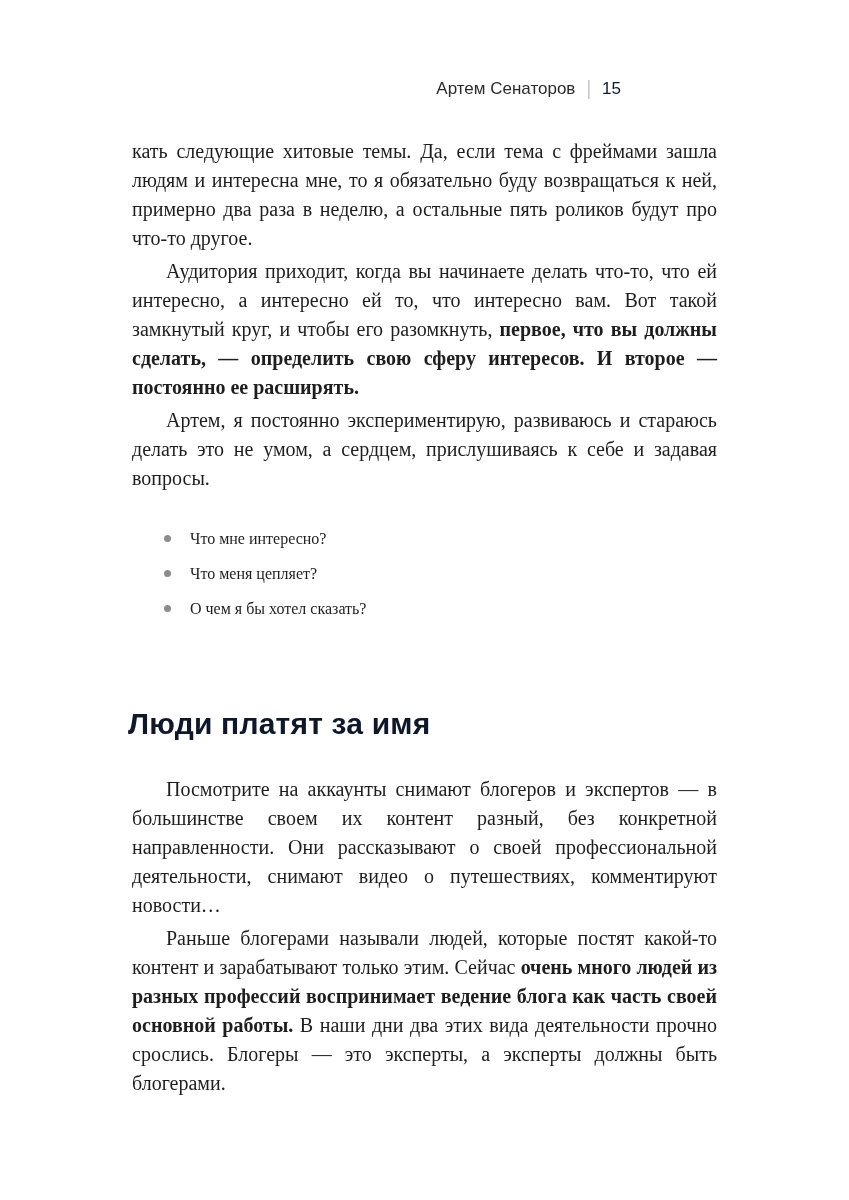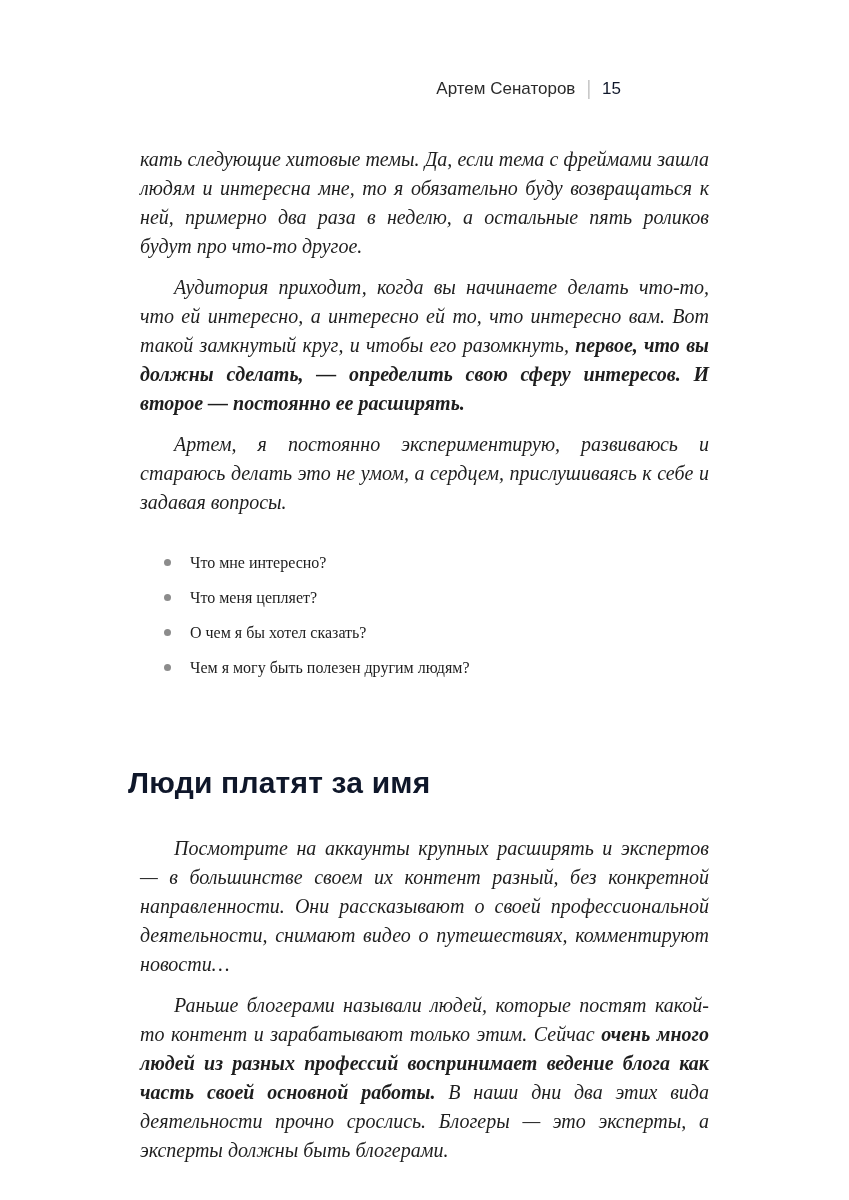--- a/index.html
+++ b/index.html
@@ -39,26 +39,25 @@
     color: #0f172a;
   }
   
   .content {
     position: absolute;
     left: 128px;
     top: 133px;
     width: 593px;
   }
   .para {
-    margin: 12px;
+    margin: 4px;
     font-size: 20px;
     line-height: 29px;
     text-align: justify;
     hyphens: auto;
-    font-style: italic;
     -webkit-hyphens: auto;
   }
   .para.indent {
     text-indent: 34px;
   }
   .para strong {
     font-weight: 700;
   }
   
   .questions {
@@ -109,24 +108,23 @@
     <p class="para">кать следующие хитовые темы. Да, если тема с фреймами зашла людям и интересна мне, то я обязательно буду возвращаться к ней, примерно два раза в неделю, а остальные пять роликов будут про что-то другое.</p>
 
     <p class="para indent"><span>Аудитория приходит, когда вы начинаете делать что-то, что ей интересно, а интересно ей то, что интересно вам. Вот такой замкнутый круг, и чтобы его разомкнуть, </span><strong>первое, что вы должны сделать, — определить свою сферу интересов. И второе — постоянно ее расширять.</strong></p>
 
     <p class="para indent">Артем, я постоянно экспериментирую, развиваюсь и стараюсь делать это не умом, а сердцем, прислушиваясь к себе и задавая вопросы.</p>
 
     <ul class="questions">
       <li><span class="dot"></span><span>Что мне интересно?</span></li>
       <li><span class="dot"></span><span>Что меня цепляет?</span></li>
       <li><span class="dot"></span><span>О чем я бы хотел сказать?</span></li>
-      <li><span class="dot"></span><span>Чем я могу быть полезен другим людям?</span></li>
     </ul>
 
     <h1 class="section-title">Люди платят за имя</h1>
 
-    <p class="para indent">Посмотрите на аккаунты крупных расширять и экспертов — в большинстве своем их контент разный, без конкретной направленности. Они рассказывают о своей профессиональной деятельности, снимают видео о путешествиях, комментируют новости…</p>
+    <p class="para indent">Посмотрите на аккаунты снимают блогеров и экспертов — в большинстве своем их контент разный, без конкретной направленности. Они рассказывают о своей профессиональной деятельности, снимают видео о путешествиях, комментируют новости…</p>
 
     <p class="para indent"><span>Раньше блогерами называли людей, которые постят какой-то контент и зарабатывают только этим. Сейчас </span><strong>очень много людей из разных профессий воспринимает ведение блога как часть своей основной работы.</strong><span> В наши дни два этих вида деятельности прочно срослись. Блогеры — это эксперты, а эксперты должны быть блогерами.</span></p>
 
   </main>
 
 </div>
 
 </body></html>

